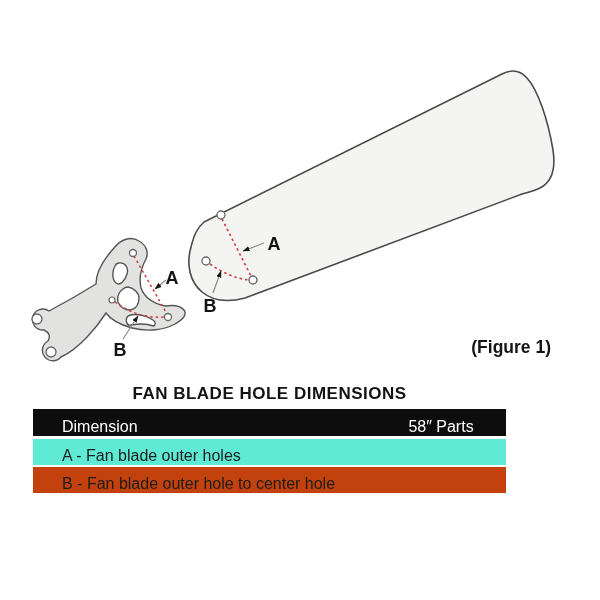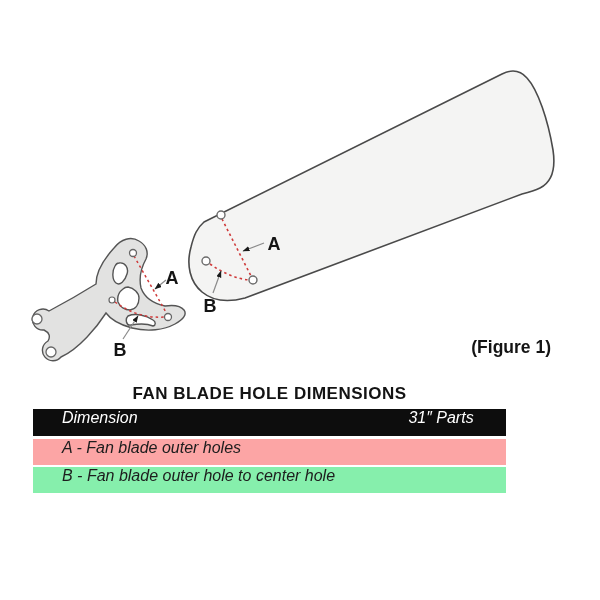--- a/index.html
+++ b/index.html
@@ -48,38 +48,37 @@
     text-align: center;
     font-weight: bold;
     font-size: 17px;
     letter-spacing: 0.5px;
     color: #131313;
     margin-bottom: 5px;
     white-space: nowrap;
   }
   .tr {
     display: flex;
-    align-items: flex-start;
+    align-items: flex-end;
     height: 26px;
     font-size: 16px;
     color: #1d1d1d;
-    font-style: italic;
   }
   .tr.thead {
     height: 27px;
     background: #0d0d0d;
     color: #ffffff;
     margin-bottom: 3px;
   }
   .tr.row-a {
-    background: #fca5a5;
+    background: #5eead4;
     margin-bottom: 2px;
   }
   .tr.row-b {
-    background: #86efac;
+    background: #c2410c;
   }
   .td.dim {
     flex: 1;
     padding-left: 29px;
     white-space: nowrap;
   }
   .td.val {
     width: 130px;
     text-align: center;
     white-space: nowrap;
@@ -173,21 +172,21 @@
     </g>
 
     <text class="fig-caption" x="551" y="353" text-anchor="end">(Figure 1)</text>
   </svg>
 
   <div class="table-block">
     <div class="tbl-title">FAN BLADE HOLE DIMENSIONS</div>
 
     <div class="tr thead">
       <div class="td dim">Dimension</div>
-      <div class="td val">31″ Parts</div>
+      <div class="td val">58″ Parts</div>
     </div>
 
     <div class="tr row-a">
       <div class="td dim">A - Fan blade outer holes</div>
     </div>
 
     <div class="tr row-b">
       <div class="td dim">B - Fan blade outer hole to center hole</div>
     </div>
   </div>

